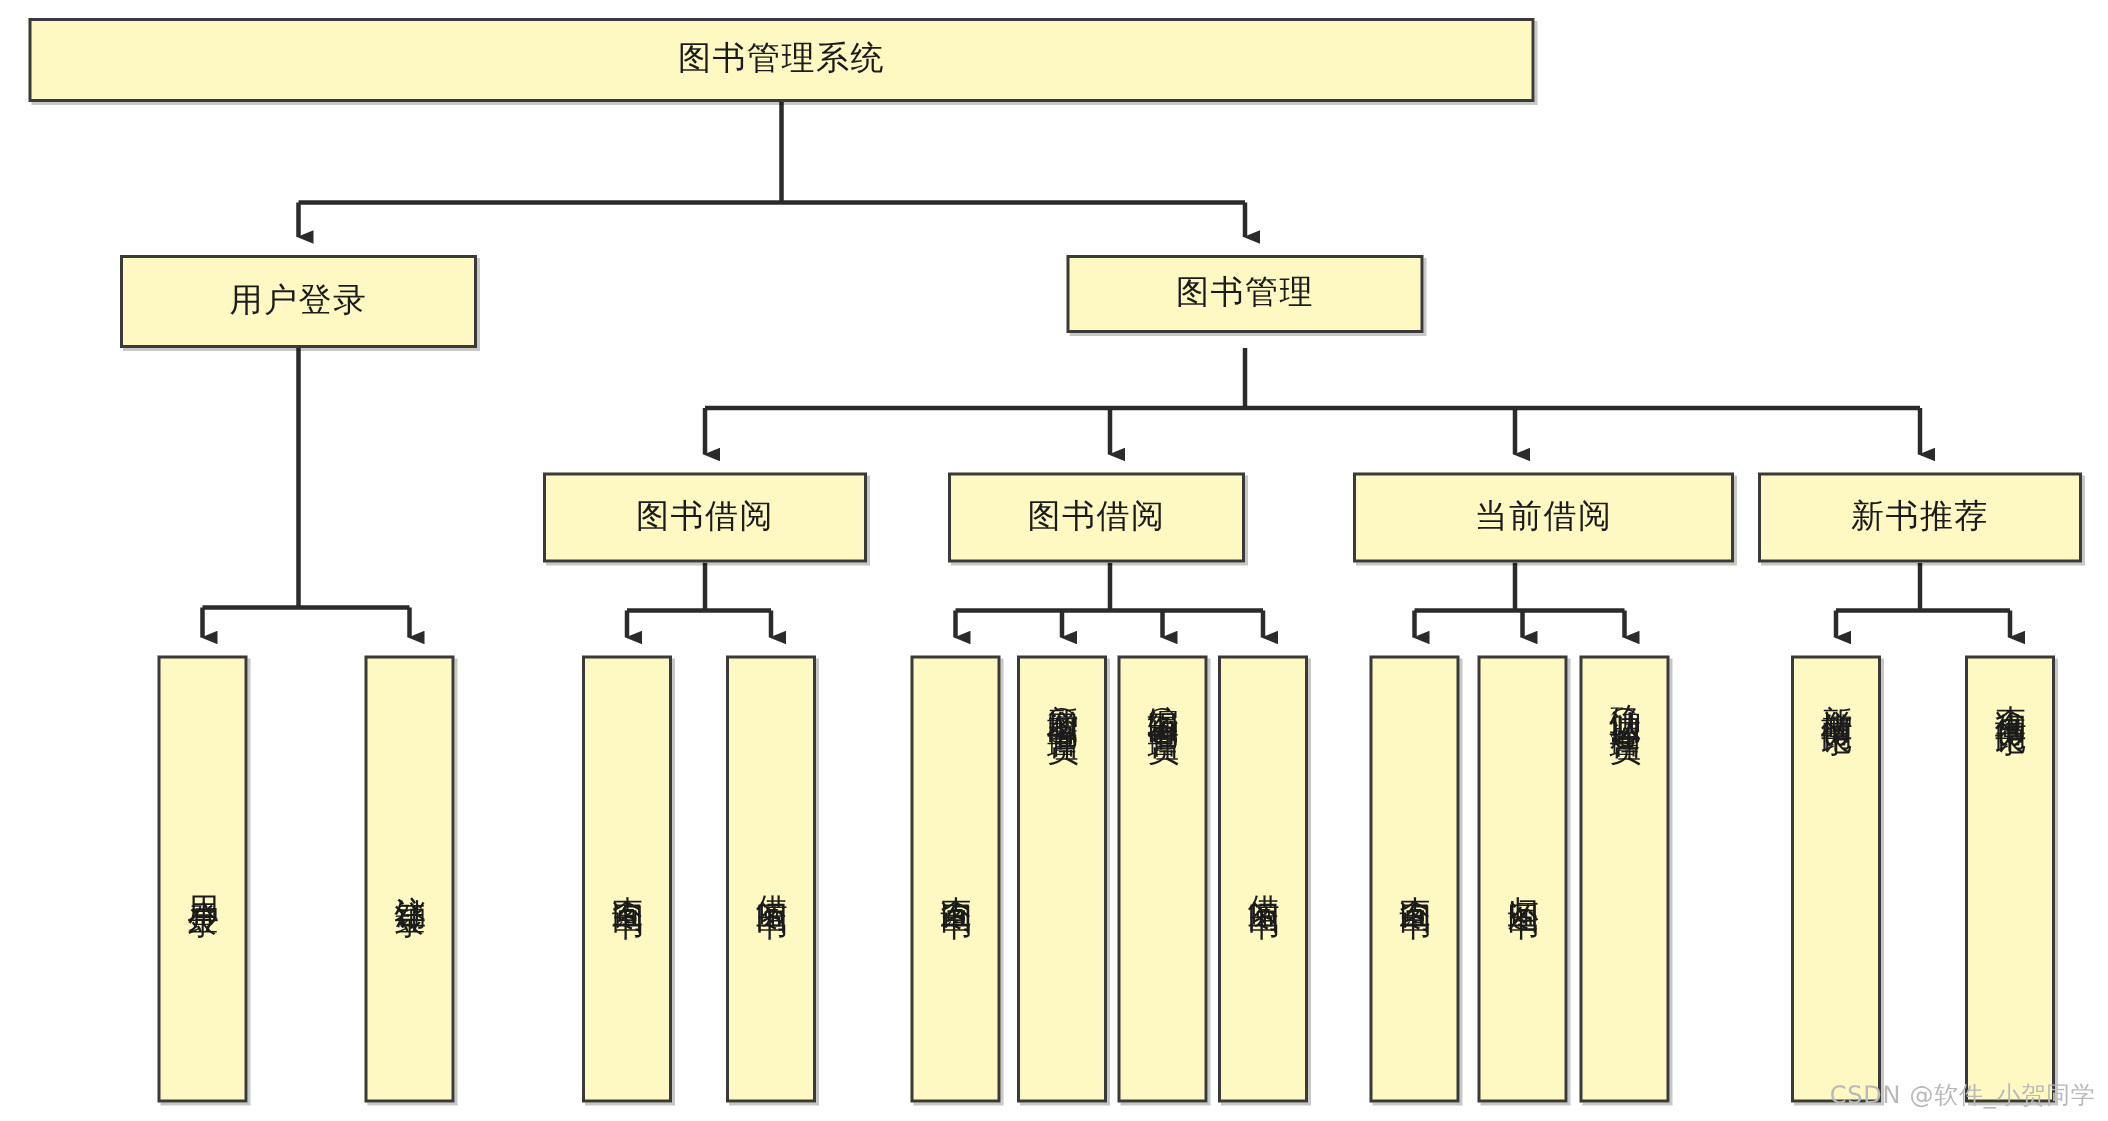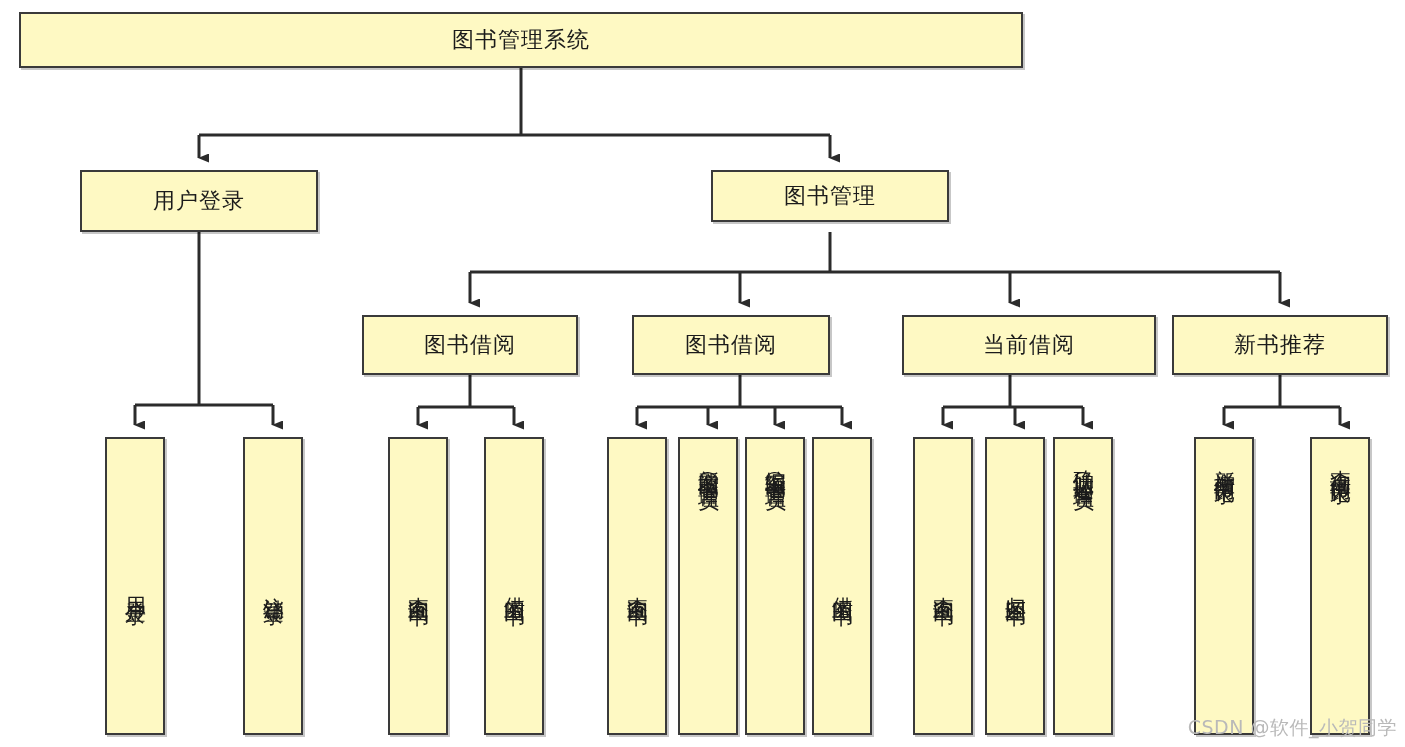--- a/index.html
+++ b/index.html
@@ -57,21 +57,21 @@
     padding-top: 14px;
   }
   .node.leaf.short {
     align-items: center;
     padding-top: 0;
   }
   .watermark {
     position: absolute;
     right: 8px;
     bottom: 6px;
-    font-size: 19px;
+    font-size: 16px;
     color: #b9b9b9;
     letter-spacing: 0.5px;
     white-space: nowrap;
   }
 </style>
 </head>
 <body>
 
 <div id="canvas">
 

